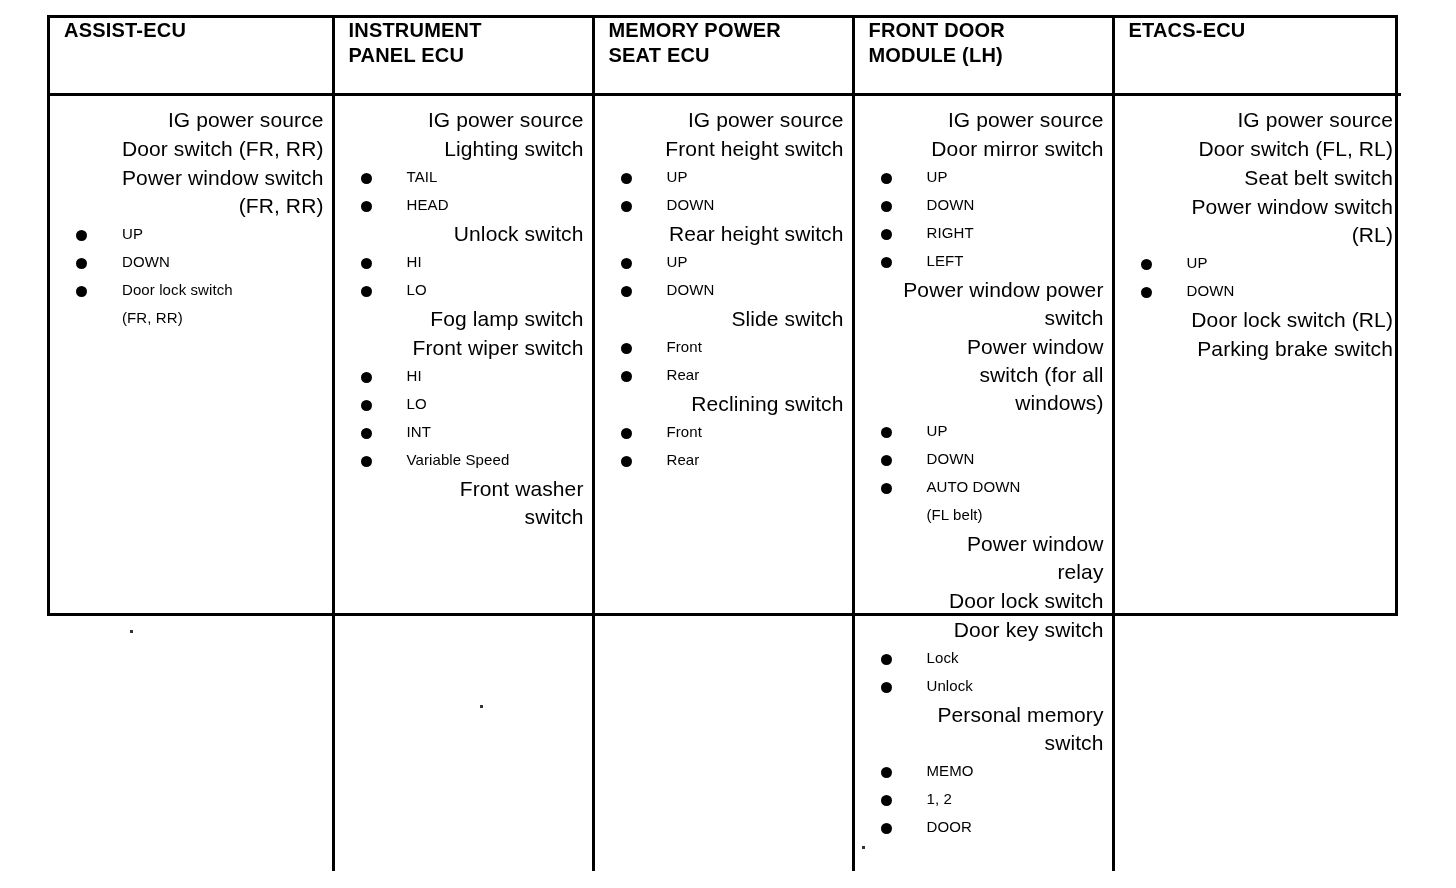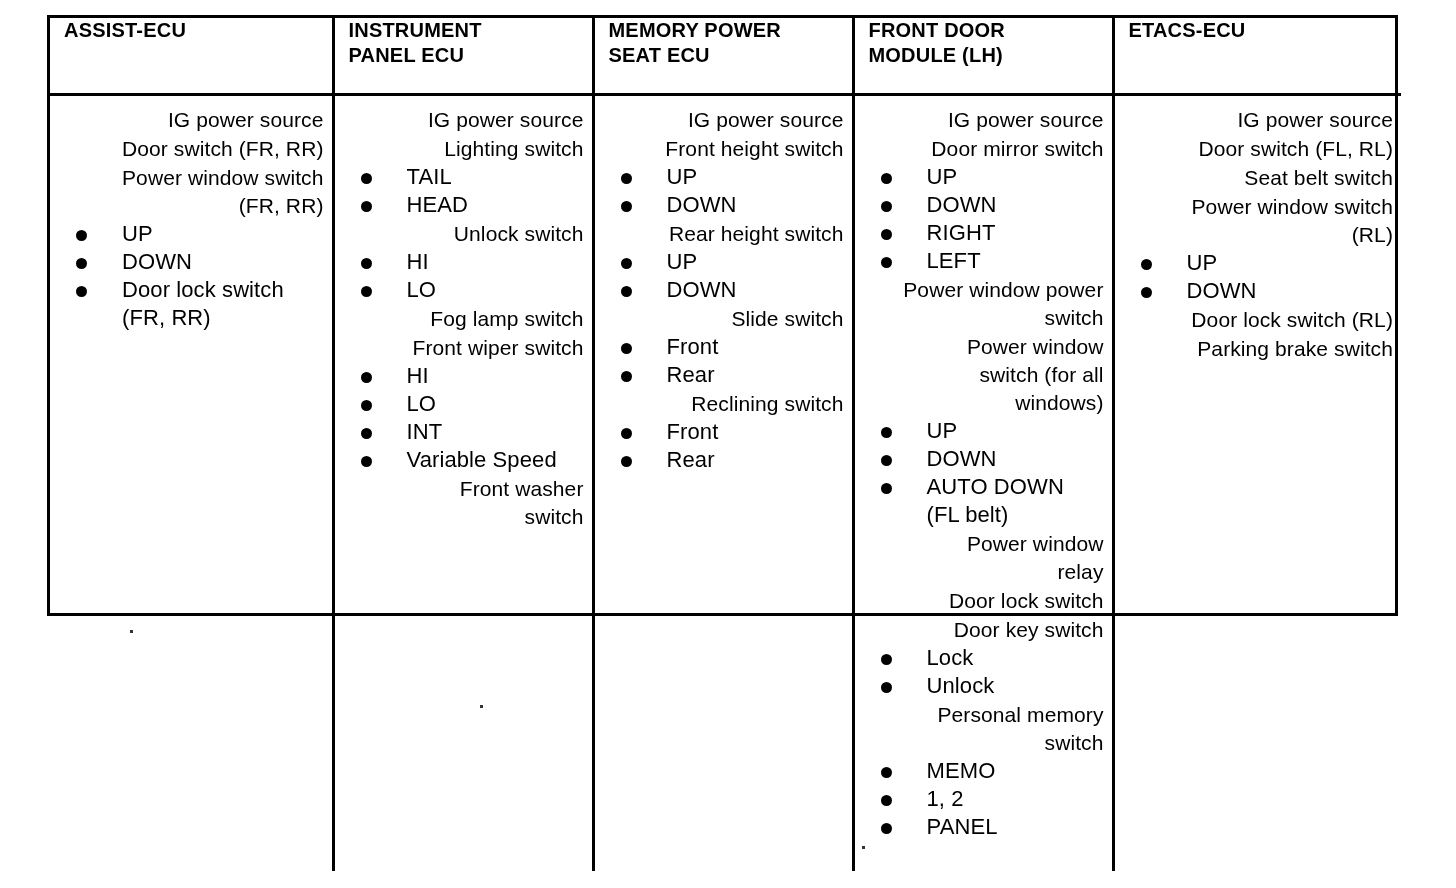--- a/index.html
+++ b/index.html
@@ -74,21 +74,21 @@
   }
   .item.gap{margin-top:1px;}
 
   ul.bullets{
     list-style:none;
     margin:0;
     padding:0;
   }
   ul.bullets li{
     position:relative;
-    font-size:22px;
+    font-size:15px;
     line-height:28px;
     letter-spacing:0.1px;
     padding-left:58px;
     margin:0;
     white-space:pre-line;
   }
   ul.bullets li .dot{
     position:absolute;
     left:12px;
     top:10px;
@@ -235,21 +235,21 @@
                 <div class="item gap">Door key switch</div>
                 <ul class="bullets">
                   <li><span class="dot"></span><span>Lock</span></li>
                   <li><span class="dot"></span><span>Unlock</span></li>
                 </ul>
                 <div class="item gap">Personal memory
 switch</div>
                 <ul class="bullets">
                   <li><span class="dot"></span><span>MEMO</span></li>
                   <li><span class="dot"></span><span>1, 2</span></li>
-                  <li><span class="dot"></span><span>PANEL</span></li>
+                  <li><span class="dot"></span><span>DOOR</span></li>
                 </ul>
               </div>
           </td>
           <td>
             <div class="cell">
                 <div class="item">IG power source</div>
                 <div class="item gap">Door switch (FL, RL)</div>
                 <div class="item gap">Seat belt switch</div>
                 <div class="item gap">Power window switch
 (RL)</div>

